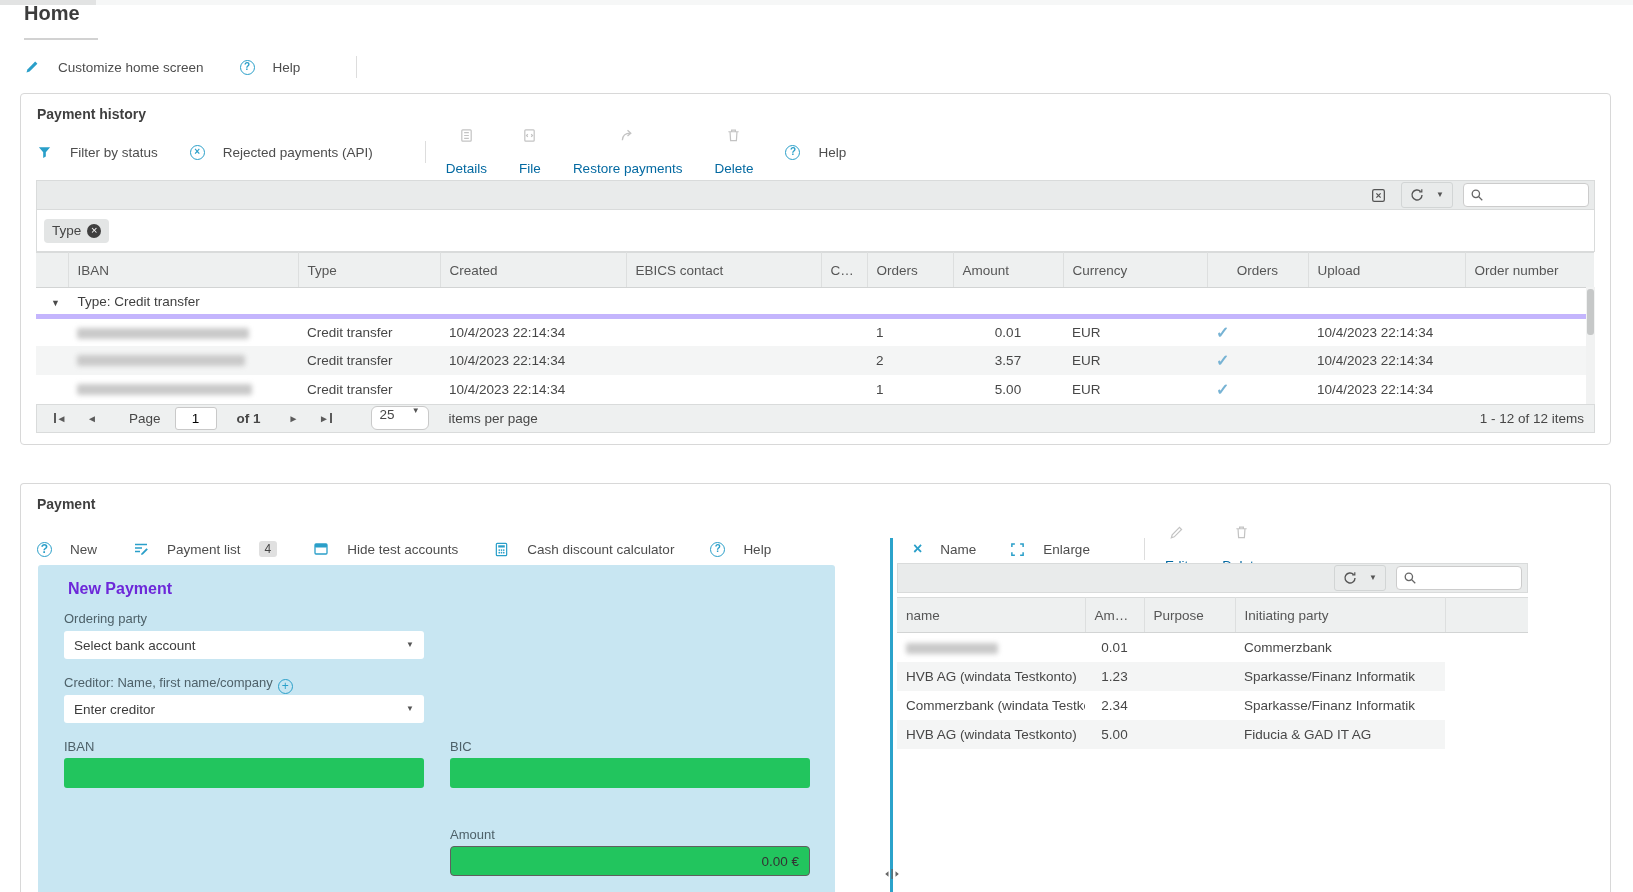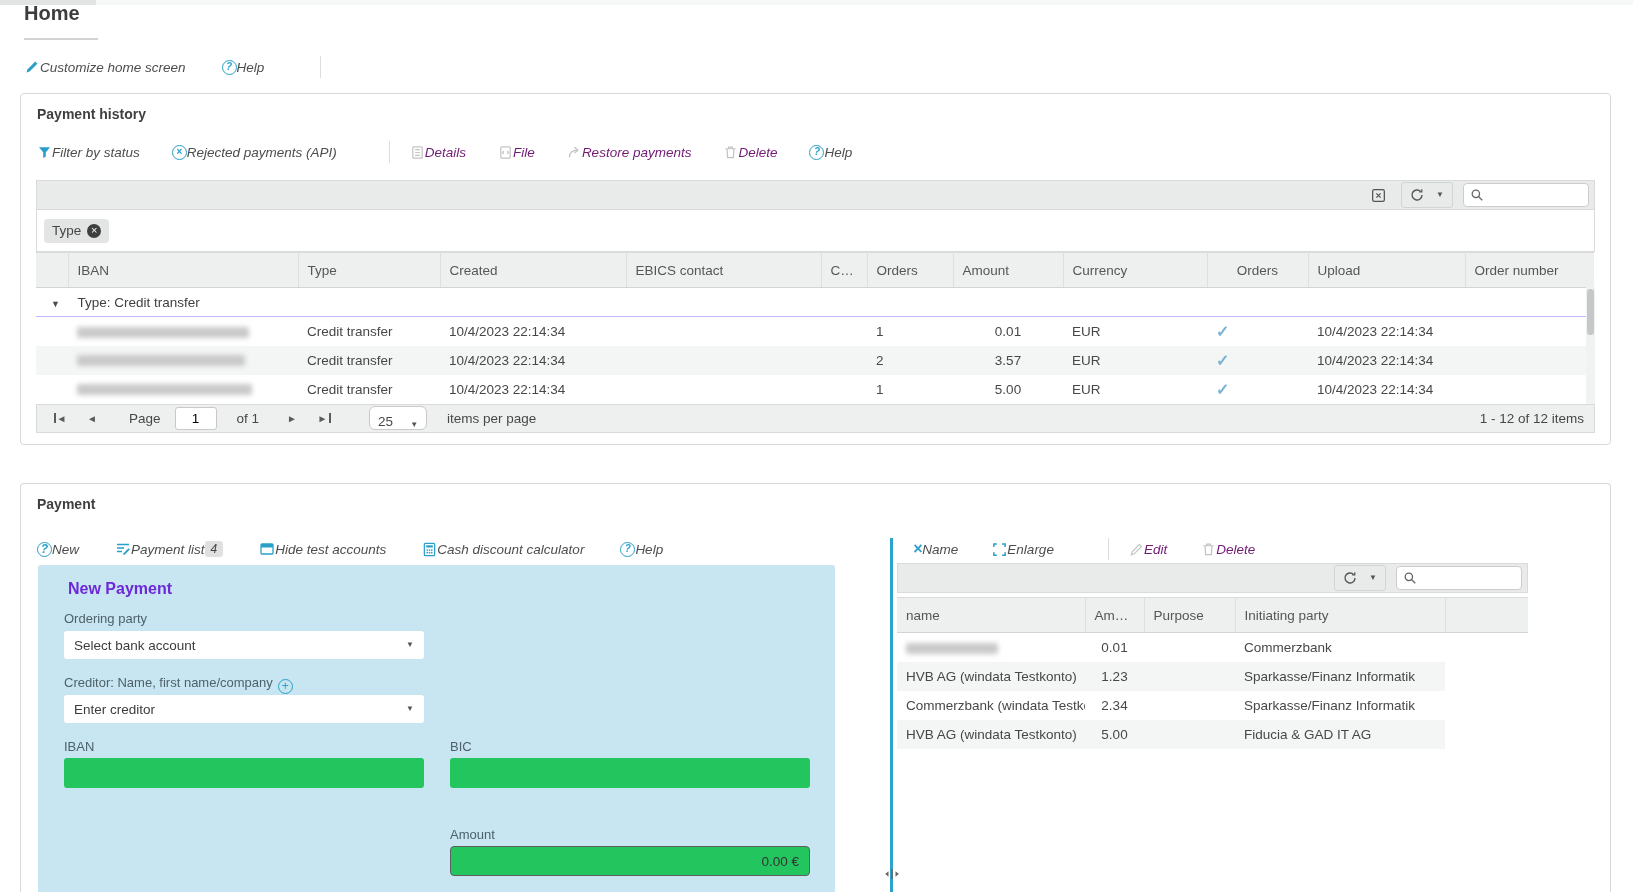--- a/index.html
+++ b/index.html
@@ -12,23 +12,23 @@
   
   .top-strip { position:absolute; left:0; top:0; width:100%; height:5px; background:#f6f7f7; }
   .top-strip-seg { position:absolute; left:0; top:0; width:96px; height:5px; background:#e2e3e3; }
 
   
   .page-title { position:absolute; left:24px; top:2px; font-size:20px; font-weight:bold; color:#3d3d3d; }
   .page-title-underline { position:absolute; left:24px; top:38px; width:74px; height:0; border-bottom:2px solid #d2d2d2; }
 
   
   .tbar { display:flex; align-items:center; }
-  .tbtn { display:inline-flex; align-items:center; gap:0; color:#4d4d4d; cursor:pointer; white-space:nowrap;font-style:italic; }
+  .tbtn { display:inline-flex; align-items:center; gap:18px; color:#4d4d4d; cursor:pointer; white-space:nowrap; }
   .tbtn .ico { color:#2a9fc9; }
-  .tbtn.disabled { color:#701a75; cursor:default; }
+  .tbtn.disabled { color:#0369a1; cursor:default;flex-direction:column; }
   .tbtn.disabled .ico { color:#c3c3c3; }
   .tb-divider { width:1px; height:22px; background:#dddddd; margin:0 20px; }
   .top-toolbar { position:absolute; left:24px; top:54px; height:26px; }
   .top-toolbar .tbtn { margin-right:36px; }
 
   
   .panel { position:absolute; background:#fff; border:1px solid #d8d8d8; border-radius:4px; }
   #ph-panel  { left:20px; top:93px;  width:1591px; height:352px; }
   #pay-panel { left:20px; top:483px; width:1591px; height:420px; border-bottom:none; border-bottom-left-radius:0; border-bottom-right-radius:0; }
   .panel-title { position:absolute; left:16px; top:12px; font-size:14px; font-weight:bold; color:#3f3f3f; }
@@ -59,34 +59,34 @@
 
   
   .redact { display:inline-block; height:11px; border-radius:2px; background:#c9c9c9; filter:blur(2.5px); vertical-align:middle; }
 
   
   .group-bar { height:42px; border:1px solid #d9dbdb; border-top:none; display:flex; align-items:center; padding:0 7px; background:#fff; }
   .chip { background:#e3e5e5; border-radius:4px; height:24px; display:inline-flex; align-items:center; gap:6px; padding:0 8px; color:#454545; }
   .chip-x { width:14px; height:14px; border-radius:50%; background:#3f3f3f; color:#fff; display:inline-flex; align-items:center; justify-content:center; font-size:11px; line-height:1; cursor:pointer; }
   .chip-x::after { content:"×"; }
 
-  .group-row td { background:#fff; border-bottom:1px solid #c4b5fd; color:#3f3f3f; }
+  .group-row td { background:#fff; border-bottom:5px solid #c4b5fd; color:#3f3f3f; }
   .tri-down { font-size:9px; color:#4a4a4a; margin-right:14px; }
   .tri-down::after { content:"▼"; }
 
   .check-ico { color:#77b3d4; font-size:16px; font-weight:bold; }
   .check-ico::after { content:"✓"; }
 
   
   .pager { height:29px; background:#eef0f0; border:1px solid #d9dbdb; border-top:1px solid #d9dbdb; display:flex; align-items:center; padding:0 10px; gap:6px; color:#474747; }
   .pg-btn { width:26px; height:22px; display:inline-flex; align-items:center; justify-content:center; color:#5b5b5b; font-size:10px; cursor:pointer; gap:1px; }
   .pg-bar { width:2px; height:10px; background:#5b5b5b; }
   .pg-prev::after { content:"◄"; } .pg-next::after { content:"►"; }
   .page-input { width:42px; height:23px; text-align:center; border:1px solid #c9c9c9; border-radius:3px; font:inherit; outline:none; }
-  .size-select { width:58px; height:24px; background:#fff; border:1px solid #c9c9c9; border-radius:6px; display:flex; align-items:flex-end; justify-content:space-between; padding:0 8px; margin-left:26px; cursor:pointer; }
+  .size-select { width:58px; height:24px; background:#fff; border:1px solid #c9c9c9; border-radius:6px; display:flex; align-items:flex-start; justify-content:space-between; padding:0 8px; margin-left:26px; cursor:pointer; }
   .pager-range { margin-left:auto; }
 
   
   .vscroll { position:absolute; right:0px; top:107px; width:9px; height:117px; background:#f1f2f2; }
   .vscroll-thumb { position:absolute; left:1px; top:2px; width:7px; height:46px; background:#c6c8c8; border-radius:3px; }
 
   
   .blue-form { position:absolute; left:17px; top:81px; width:797px; height:339px; background:#c8e6f2; border-radius:3px; }
   .bf-title { position:absolute; left:30px; top:15px; font-size:16px; font-weight:bold; color:#6d28d9; }
   .bf-label { position:absolute; font-size:13px; color:#4e6169; white-space:nowrap; }
@@ -328,21 +328,21 @@
     </table>
 
     <div class="pager">
       <span class="pg-btn">
           <span class="pg-bar"></span>
           <span class="pg-prev"></span>
         </span>
       <span class="pg-btn pg-prev"></span>
       <span style="margin:0 8px 0 18px;">Page</span>
       <input class="page-input" value="1" style="">
-      <span style="margin:0 14px;">of 1</span>
+      <span style="margin:0 14px;font-weight:bold;">of 1</span>
       <span class="pg-btn pg-next"></span>
       <span class="pg-btn">
           <span class="pg-next"></span>
           <span class="pg-bar"></span>
         </span>
       <span class="size-select">
         <span>25</span>
         <span class="caret"></span>
       </span>
       <span style="margin-left:14px;">items per page</span>

